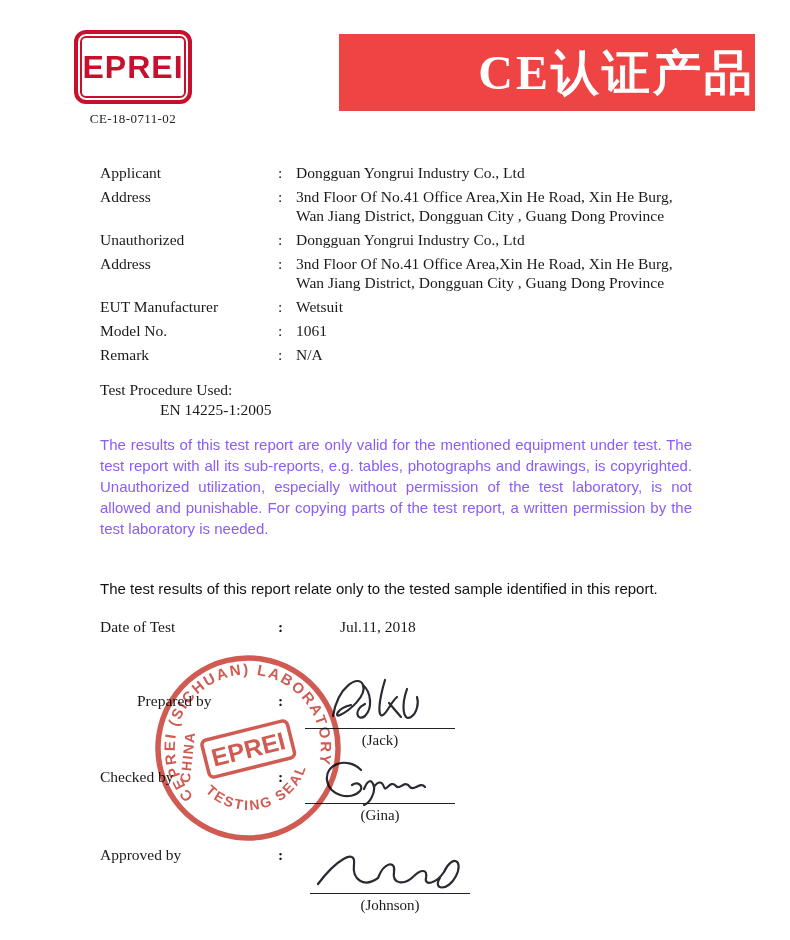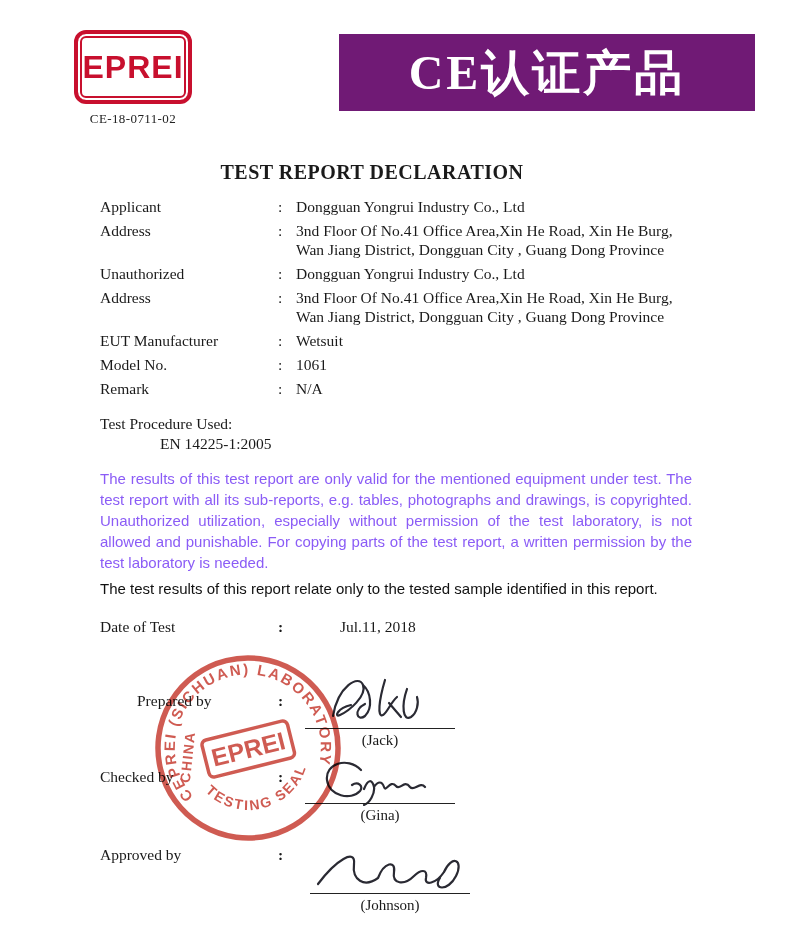--- a/index.html
+++ b/index.html
@@ -17,21 +17,21 @@
     box-shadow: inset 0 0 0 2px #ffffff, inset 0 0 0 4px #c8102e;
     display:flex; align-items:center; justify-content:center;
   }
   .logo-box span {
     font-family:"Liberation Sans", sans-serif; font-weight:bold;
     font-size:32px; color:#c8102e; letter-spacing:1px;
   }
   .cert-no { margin-top:7px; font-size:13px; letter-spacing:.4px; color:#222; }
   .banner {
     position:absolute; left:339px; top:34px; width:416px; height:77px;
-    background:#701a75; display:flex; align-items:center; justify-content:center;
+    background:#ef4444; display:flex; align-items:center; justify-content:flex-end;
   }
   .banner span {
     color:#ffffff; font-weight:bold; font-size:48px; letter-spacing:3px;
     font-family:"Liberation Serif", serif;
   }
   
   .content { position:absolute; left:100px; top:160px; width:592px; }
   .title {
     font-size:20px; font-weight:bold; text-align:center;
     letter-spacing:.5px; line-height:24px; margin-bottom:10px; padding-right:48px;
@@ -82,21 +82,20 @@
       <span>EPREI</span>
     </div>
     <div class="cert-no">CE-18-0711-02</div>
   </div>
 
   <div class="banner">
     <span>CE认证产品</span>
   </div>
 
   <div class="content">
-    <div class="title">TEST REPORT DECLARATION</div>
 
     <div class="fields">
       <div class="row">
         <div>Applicant</div>
         <div class="colon">:</div>
         <div>Dongguan Yongrui Industry Co., Ltd</div>
       </div>
       <div class="row">
         <div>Address</div>
         <div class="colon">:</div>

